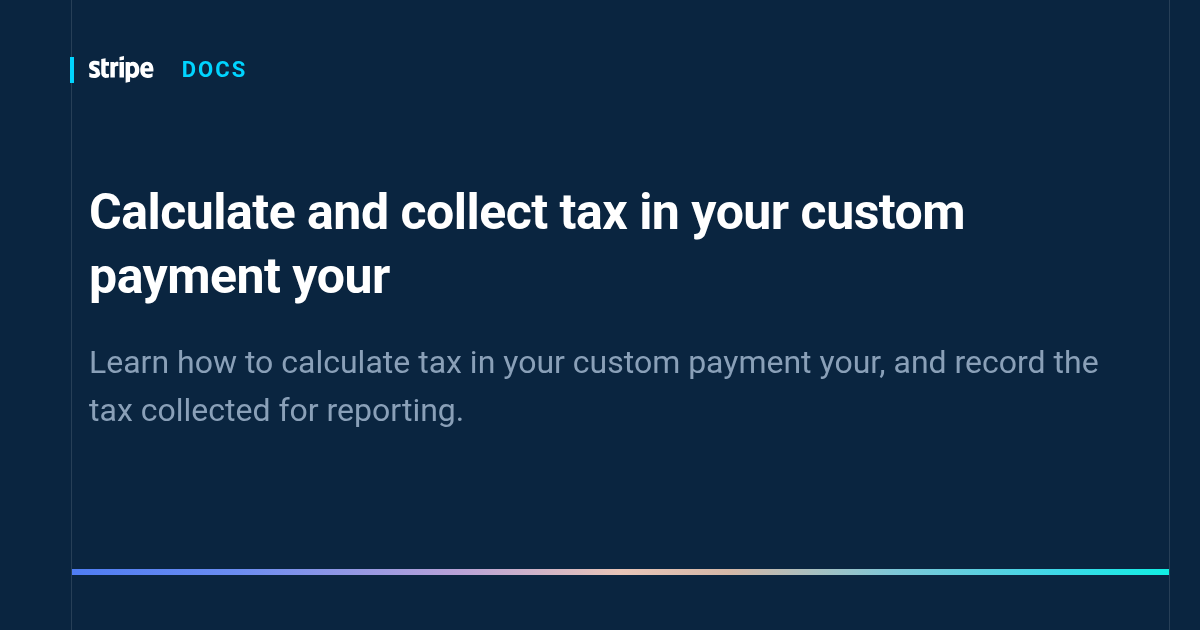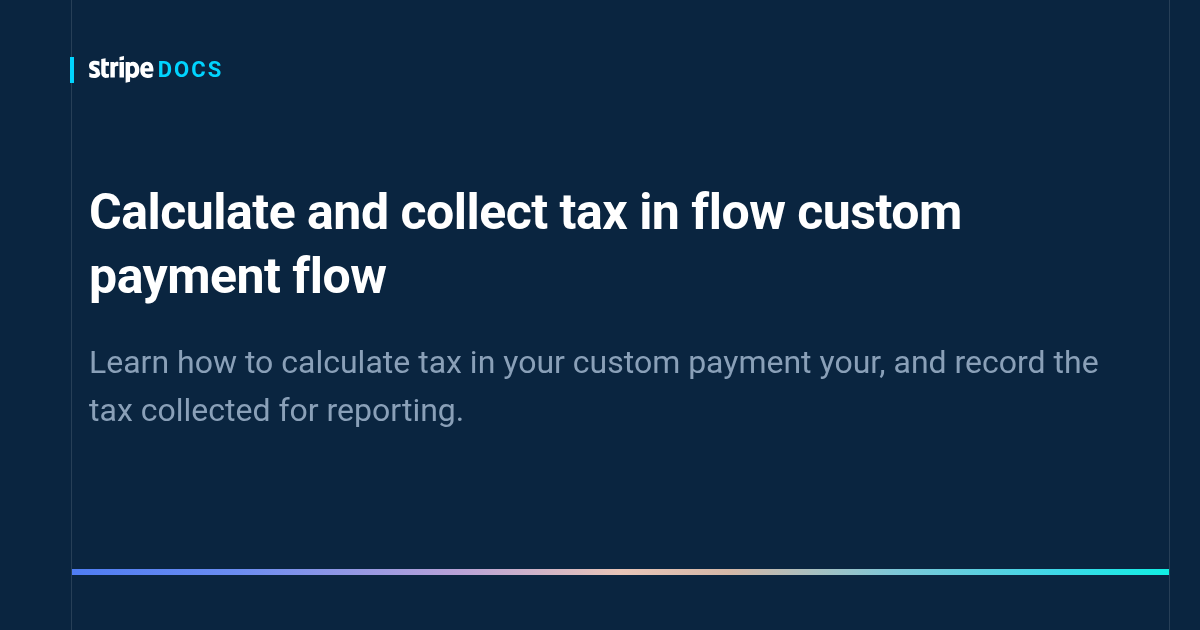--- a/index.html
+++ b/index.html
@@ -30,21 +30,21 @@
       width: 1px;
       height: 100%;
       background: rgba(255, 255, 255, 0.12);
     }
     .header {
       position: absolute;
       top: 56px;
       left: 89px;
       display: flex;
       align-items: center;
-      gap: 2px;
+      gap: 26px;
     }
     .accent-bar {
       width: 4px;
       height: 26px;
       background: #00d4ff;
       position: absolute;
       left: -19px;
       top: 1px;
     }
     .stripe-logo {
@@ -109,17 +109,17 @@
   <div class="accent-bar"></div>
   <span class="stripe-logo">
     <svg viewBox="0 0 60 25" xmlns="http://www.w3.org/2000/svg" fill="#ffffff">
       <path d="M59.64 14.28h-8.06c.19 1.93 1.6 2.55 3.2 2.55 1.64 0 2.96-.37 4.05-.95v3.32a8.33 8.33 0 0 1-4.56 1.1c-4.01 0-6.83-2.5-6.83-7.48 0-4.19 2.39-7.52 6.3-7.52 3.92 0 5.96 3.28 5.96 7.5 0 .4-.04 1.26-.06 1.48zm-5.92-5.62c-1.03 0-2.17.73-2.17 2.58h4.25c0-1.85-1.07-2.58-2.08-2.58zM40.95 20.3c-1.44 0-2.32-.6-2.9-1.04l-.02 4.63-4.12.87V5.57h3.76l.08 1.02a4.7 4.7 0 0 1 3.23-1.29c2.9 0 5.62 2.6 5.62 7.4 0 5.23-2.7 7.6-5.65 7.6zM40 8.95c-.95 0-1.54.34-1.97.81l.02 6.12c.4.44.98.78 1.95.78 1.52 0 2.54-1.65 2.54-3.87 0-2.15-1.04-3.84-2.54-3.84zM28.24 5.57h4.13v14.44h-4.13V5.57zm0-4.7L32.37 0v3.36l-4.13.88V.88zm-4.32 9.35v9.79H19.8V5.57h3.7l.12 1.22c1-1.77 3.07-1.41 3.62-1.22v3.79c-.52-.17-2.29-.43-3.32.86zm-8.55 4.72c0 2.43 2.6 1.68 3.12 1.46v3.36c-.55.3-1.54.54-2.89.54a4.15 4.15 0 0 1-4.27-4.24l.01-13.17 4.02-.86v3.54h3.14V9.1h-3.13v5.85zm-4.91.7c0 2.97-2.31 4.66-5.73 4.66a11.2 11.2 0 0 1-4.46-.93v-3.93c1.38.75 3.1 1.31 4.46 1.31.92 0 1.53-.24 1.53-1C5.82 13.21 0 13.99 0 9.14 0 6.21 2.25 4.44 5.58 4.44c1.36 0 2.72.2 4.09.75v3.88a9.23 9.23 0 0 0-4.1-1.06c-.86 0-1.44.25-1.44.9 0 1.85 5.84 1.02 5.84 6.43z"></path>
     </svg>
   </span>
   <span class="docs-label">DOCS</span>
 </div>
 
 <div class="content">
-  <h1 class="title">Calculate and collect tax in flow custom payment flow</h1>
+  <h1 class="title">Calculate and collect tax in your custom payment your</h1>
   <p class="subtitle">Learn how to calculate tax in your custom payment your, and record the tax collected for reporting.</p>
 </div>
 
 <div class="bottom-gradient"></div>
 
 </body></html>

